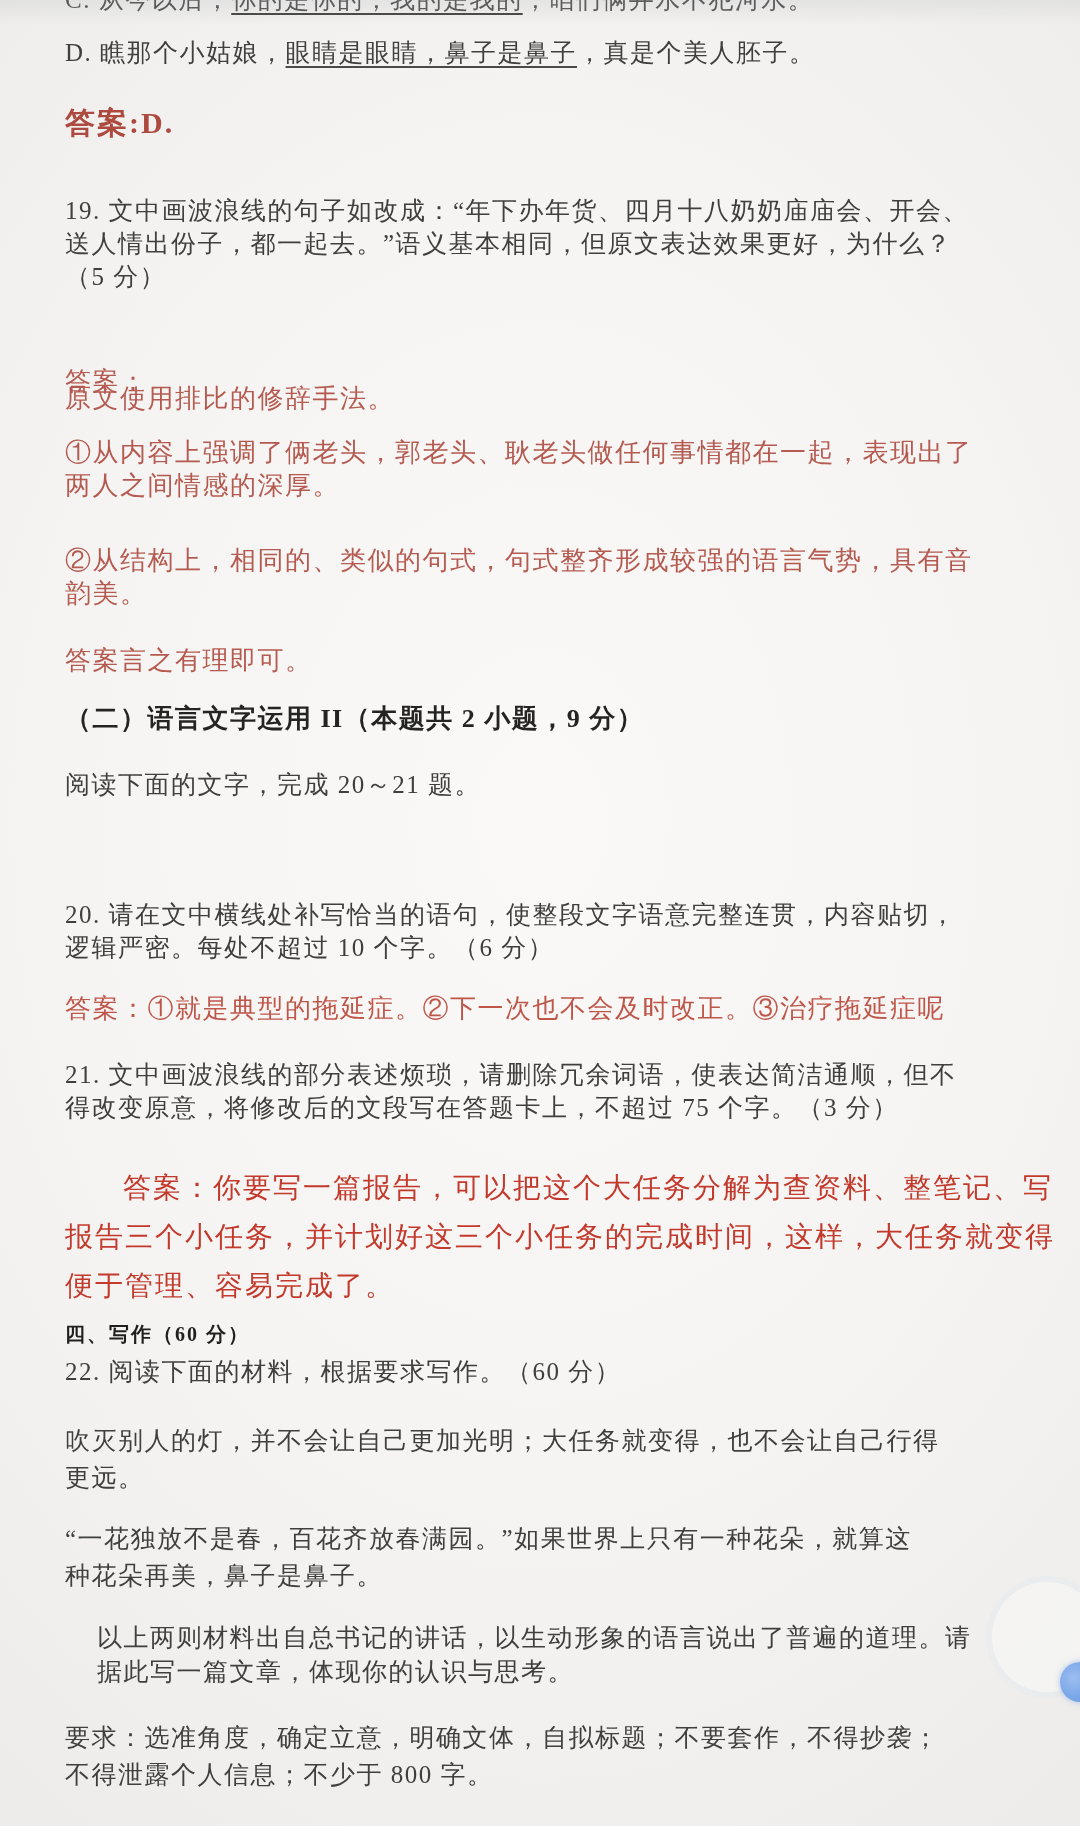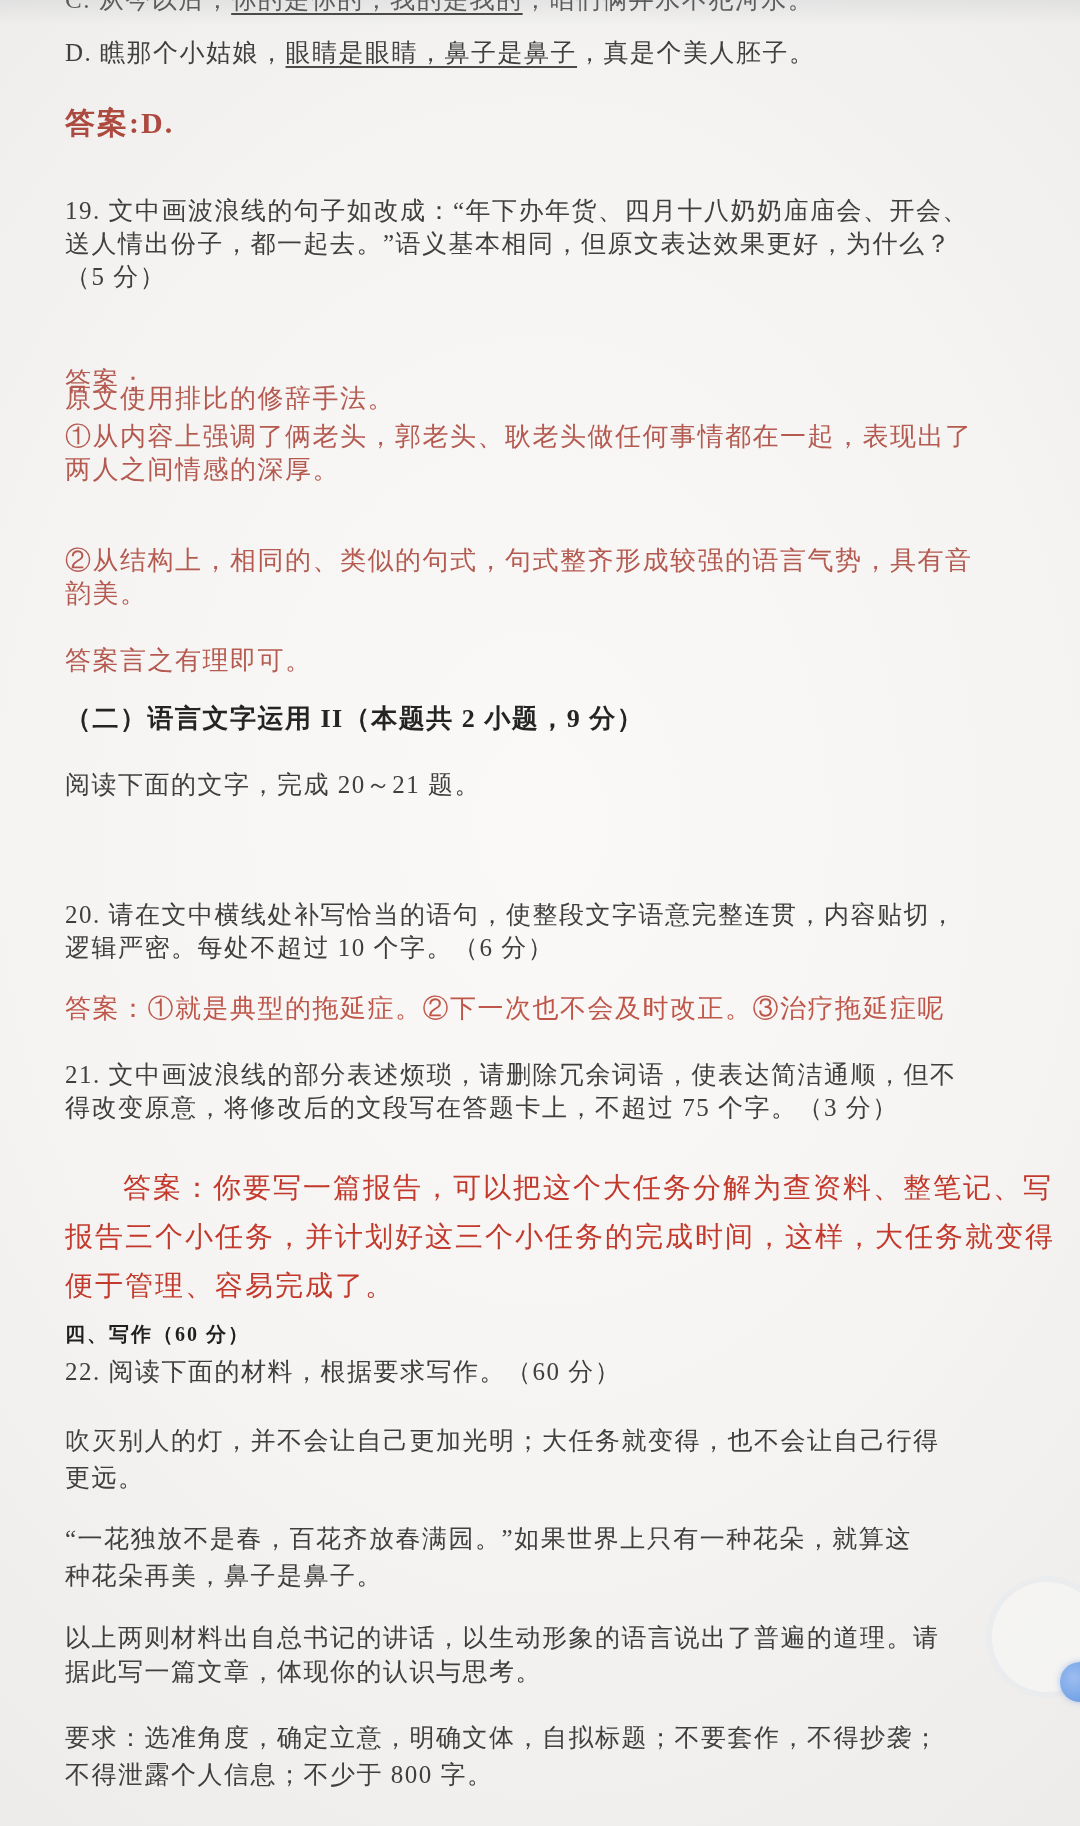--- a/index.html
+++ b/index.html
@@ -26,35 +26,35 @@
     text-decoration-thickness:1.5px;
     text-decoration-color:#4a4a4a;
   }
   .clipped{top:-17px;color:#5c5c5c;filter:blur(0.4px);}
   .optd{top:36px;}
   .ansd{top:106px;font-size:30px;font-weight:bold;color:#ad4a40;letter-spacing:2px;}
   .q19{top:194px;}
   .red19{color:#b45a50;font-size:26px;}
   .anslabel{top:322px;margin-top:43px;}
   .ans19-1{top:382px;}
-  .ans19-2{top:420px;}
+  .ans19-2{top:436px;}
   .ans19-3{top:544px;}
   .ans19-note{top:644px;}
   .sec2{top:702px;font-weight:bold;color:#242424;font-size:26px;}
   .readinstr{top:768px;}
   .q20{top:898px;}
   .ans20{top:990px;color:#bf564a;font-size:26px;line-height:37px;}
   .q21{top:1058px;}
   .ans21{top:1163px;color:#c33a2d;font-weight:normal;font-size:28px;line-height:49px;letter-spacing:2px;}
   .ans21 .indent{text-indent:58px;}
   .sec4{top:1318px;font-weight:bold;color:#1f1f1f;font-size:20px;letter-spacing:2px;}
   .q22{top:1355px;}
   .mat1{top:1422px;line-height:37px;}
   .mat2{top:1520px;line-height:37px;}
-  .mat3{top:1621px;line-height:34px;}
+  .mat3{top:1621px;line-height:34px;margin-left:32px;}
   .req{top:1719px;line-height:37px;}
   .glare{
     position:absolute;right:-28px;top:1576px;width:110px;height:110px;
     border-radius:50%;border:6px solid rgba(205,210,220,0.25);
     background:rgba(255,255,255,0.35);
   }
   .fab{
     position:absolute;right:-20px;top:1662px;width:40px;height:40px;
     border-radius:50%;
     background:radial-gradient(circle at 35% 40%, #9dbdf0 0%, #7aa7e8 55%, #5e8fd8 100%);

